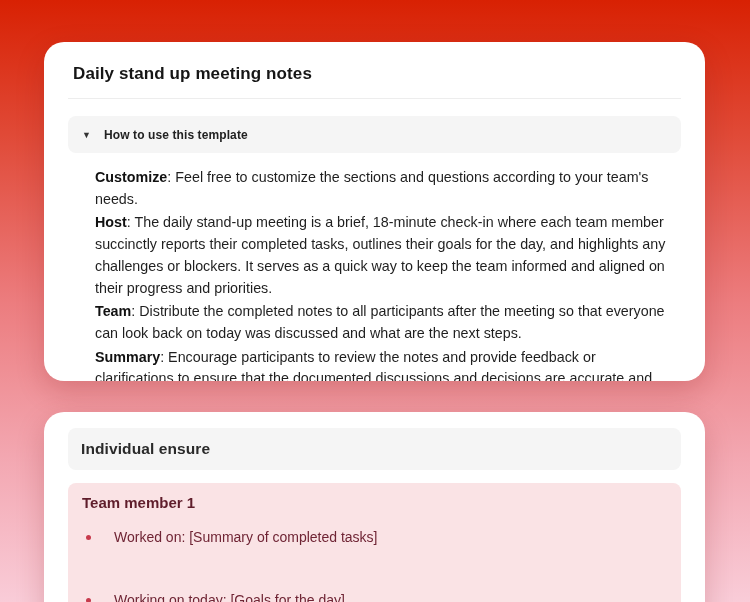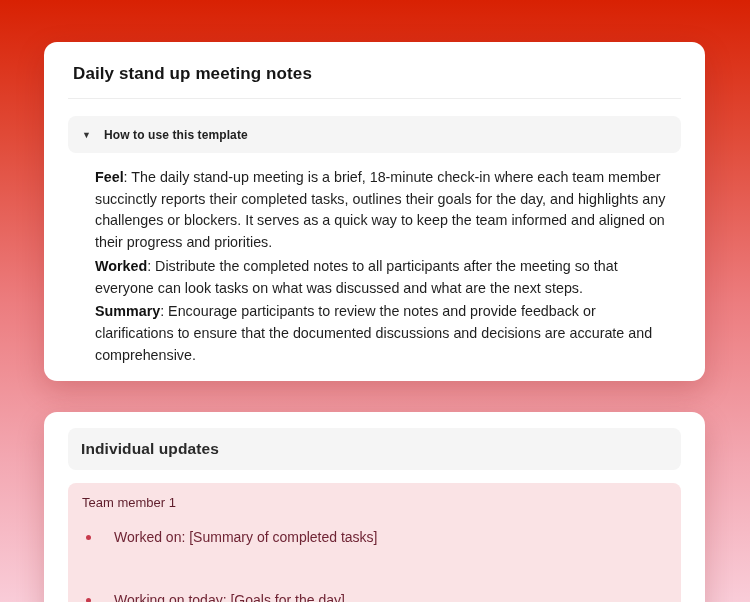--- a/index.html
+++ b/index.html
@@ -17,21 +17,21 @@
     background: linear-gradient(180deg,
       var(--bg-top) 0%, var(--bg-upper) 22%, var(--bg-mid) 50%,
       var(--bg-lower) 76%, var(--bg-bottom) 100%);
     position: relative;
   }
   .card {
     position: absolute;
     left: 44px;
     width: 661px;
     background: var(--card-bg);
-    border-radius: 13px;
+    border-radius: 20px;
     box-shadow: 0 10px 28px rgba(130, 20, 20, 0.22);
     padding: 0 24px;
     overflow: hidden;
   }
   .card-1 { top: 42px; height: 339px; }
   .card-2 { top: 412px; height: 270px; }
 
   .doc-title {
     padding: 21px 0 0 5px;
     font-size: 17px;
@@ -94,23 +94,23 @@
     letter-spacing: 0.1px;
   }
   .pink-block {
     margin-top: 13px;
     background: var(--pink-block-bg);
     border-radius: 8px;
     padding: 11px 14px 40px 14px;
     height: 200px;
   }
   .pink-block .member-heading {
-    font-size: 13px;
+    font-size: 15px;
     line-height: 18px;
-    font-weight: 400;
+    font-weight: 700;
     color: var(--maroon-heading);
   }
   .pink-block ul {
     list-style: none;
     margin-top: 16px;
   }
   .pink-block li {
     position: relative;
     padding-left: 32px;
     font-size: 14px;
@@ -134,29 +134,30 @@
 <div class="card card-1">
   <h1 class="doc-title">Daily stand up meeting notes</h1>
   <div class="divider"></div>
 
   <div class="toggle-bar">
     <span class="tri">▼</span>
     <span class="toggle-label">How to use this template</span>
   </div>
 
   <div class="how-to-body">
-    <p><b>Feel</b><span>: The daily stand-up meeting is a brief, 18-minute check-in where each team member succinctly reports their completed tasks, outlines their goals for the day, and highlights any challenges or blockers. It serves as a quick way to keep the team informed and aligned on their progress and priorities.</span></p>
-    <p><b>Worked</b><span>: Distribute the completed notes to all participants after the meeting so that everyone can look tasks on what was discussed and what are the next steps.</span></p>
+    <p><b>Customize</b><span>: Feel free to customize the sections and questions according to your team's needs.</span></p>
+    <p><b>Host</b><span>: The daily stand-up meeting is a brief, 18-minute check-in where each team member succinctly reports their completed tasks, outlines their goals for the day, and highlights any challenges or blockers. It serves as a quick way to keep the team informed and aligned on their progress and priorities.</span></p>
+    <p><b>Team</b><span>: Distribute the completed notes to all participants after the meeting so that everyone can look back on today was discussed and what are the next steps.</span></p>
     <p><b>Summary</b><span>: Encourage participants to review the notes and provide feedback or clarifications to ensure that the documented discussions and decisions are accurate and comprehensive.</span></p>
   </div>
 </div>
 
 <div class="card card-2">
   <div class="section-bar">
-    <span class="section-label">Individual updates</span>
+    <span class="section-label">Individual ensure</span>
   </div>
 
   <div class="pink-block">
     <div class="member-heading">Team member 1</div>
     <ul>
       <li>
         <span class="bullet-dot"></span>
         <span>Worked on: [Summary of completed tasks]</span>
       </li>
       <li>

